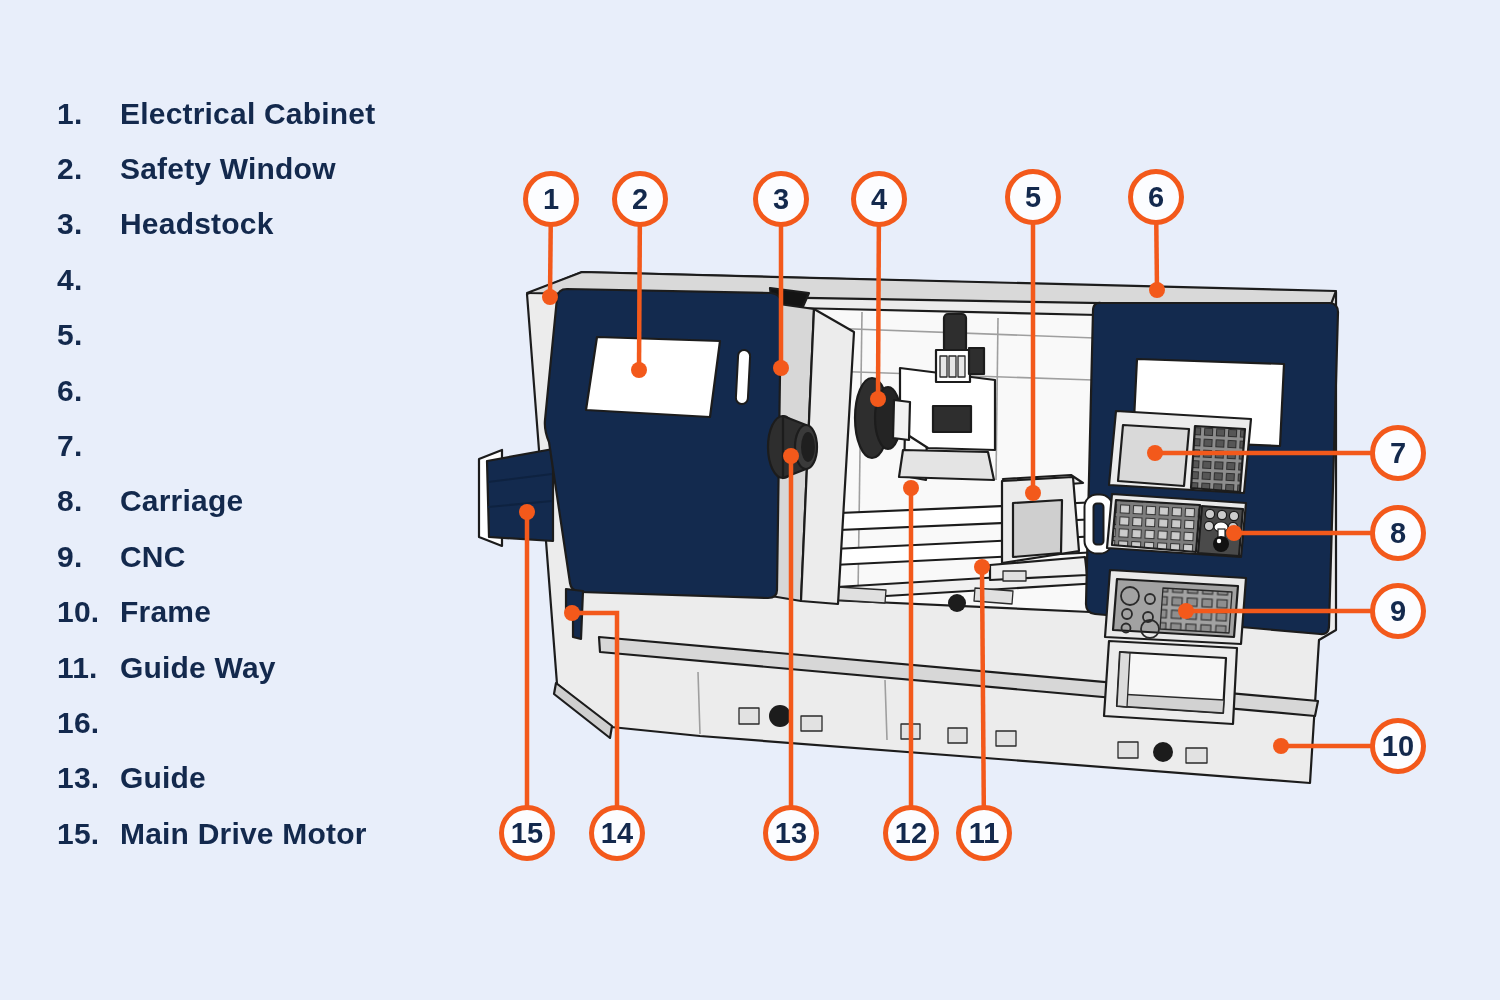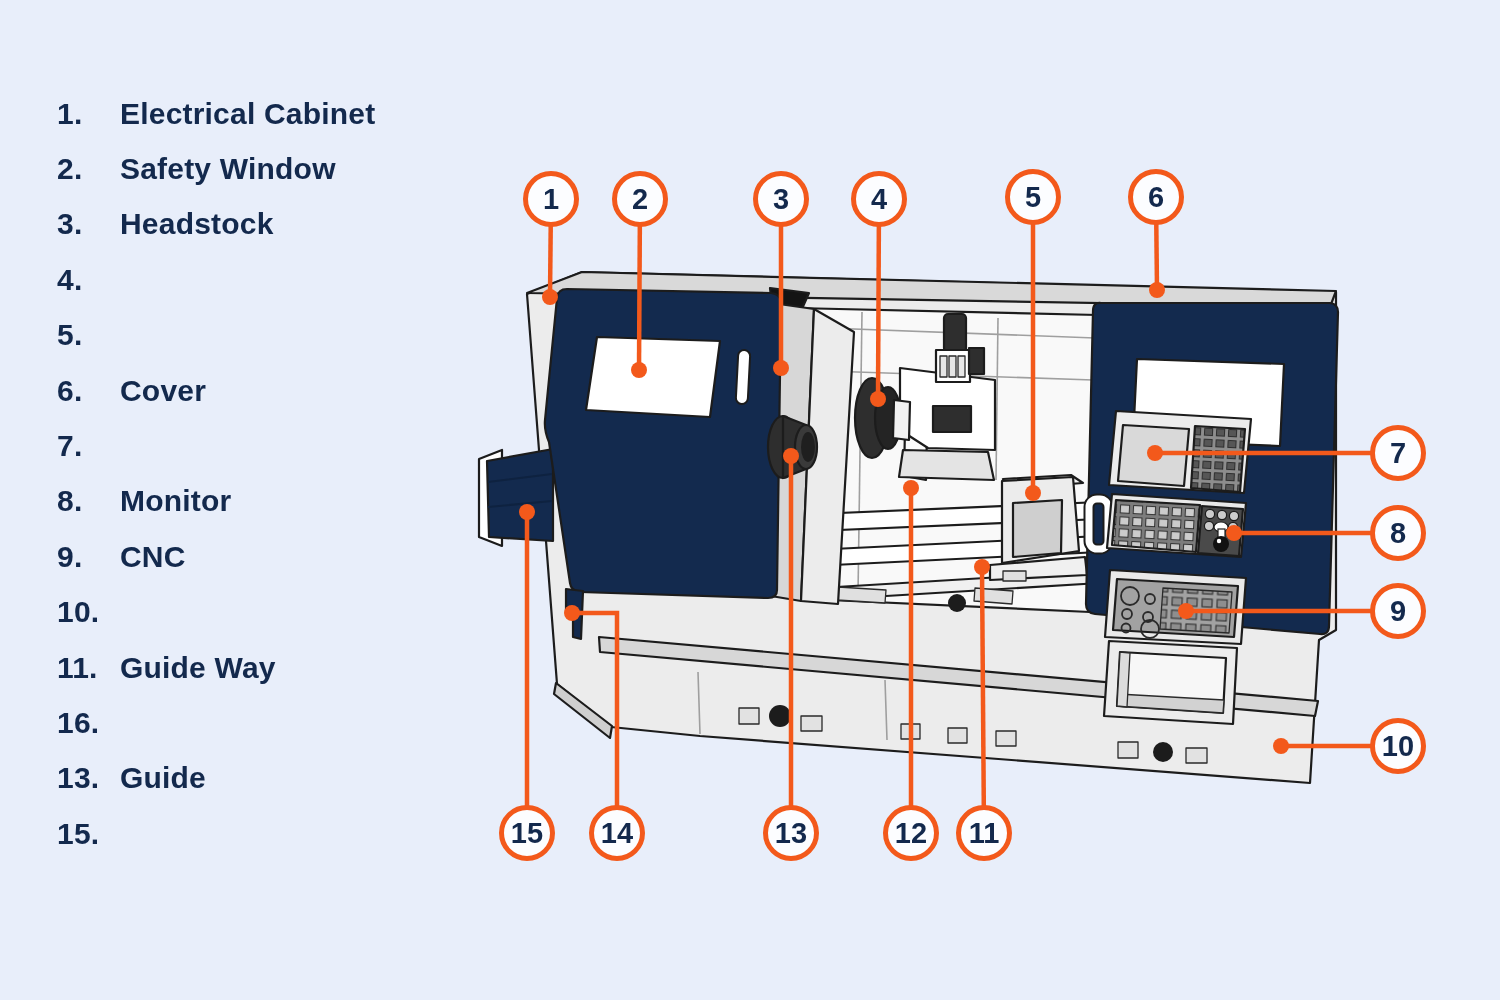--- a/index.html
+++ b/index.html
@@ -62,49 +62,50 @@
         <span class="legend-label">Headstock</span>
       </div>
       <div class="legend-row">
         <span class="legend-num">4.</span>
       </div>
       <div class="legend-row">
         <span class="legend-num">5.</span>
       </div>
       <div class="legend-row">
         <span class="legend-num">6.</span>
-        <span class="legend-label">Cover</span>
       </div>
       <div class="legend-row">
         <span class="legend-num">7.</span>
       </div>
       <div class="legend-row">
         <span class="legend-num">8.</span>
-        <span class="legend-label">Monitor</span>
+        <span class="legend-label">Carriage</span>
       </div>
       <div class="legend-row">
         <span class="legend-num">9.</span>
         <span class="legend-label">CNC</span>
       </div>
       <div class="legend-row">
         <span class="legend-num">10.</span>
+        <span class="legend-label">Frame</span>
       </div>
       <div class="legend-row">
         <span class="legend-num">11.</span>
         <span class="legend-label">Guide Way</span>
       </div>
       <div class="legend-row">
         <span class="legend-num">16.</span>
       </div>
       <div class="legend-row">
         <span class="legend-num">13.</span>
         <span class="legend-label">Guide</span>
       </div>
       <div class="legend-row">
         <span class="legend-num">15.</span>
+        <span class="legend-label">Main Drive Motor</span>
       </div>
     </div>
 
   <svg class="diagram" viewBox="0 0 1500 1000">
     <defs>
       <pattern id="keysDark" width="12" height="11" patternUnits="userSpaceOnUse" patternTransform="rotate(3)">
         <rect width="12" height="11" fill="#8d8d8d"></rect>
         <rect x="1.6" y="1.6" width="8" height="7" fill="#565656" stroke="#242424" stroke-width="0.9"></rect>
       </pattern>
       <pattern id="keysLight" width="13" height="12" patternUnits="userSpaceOnUse" patternTransform="rotate(3)">

